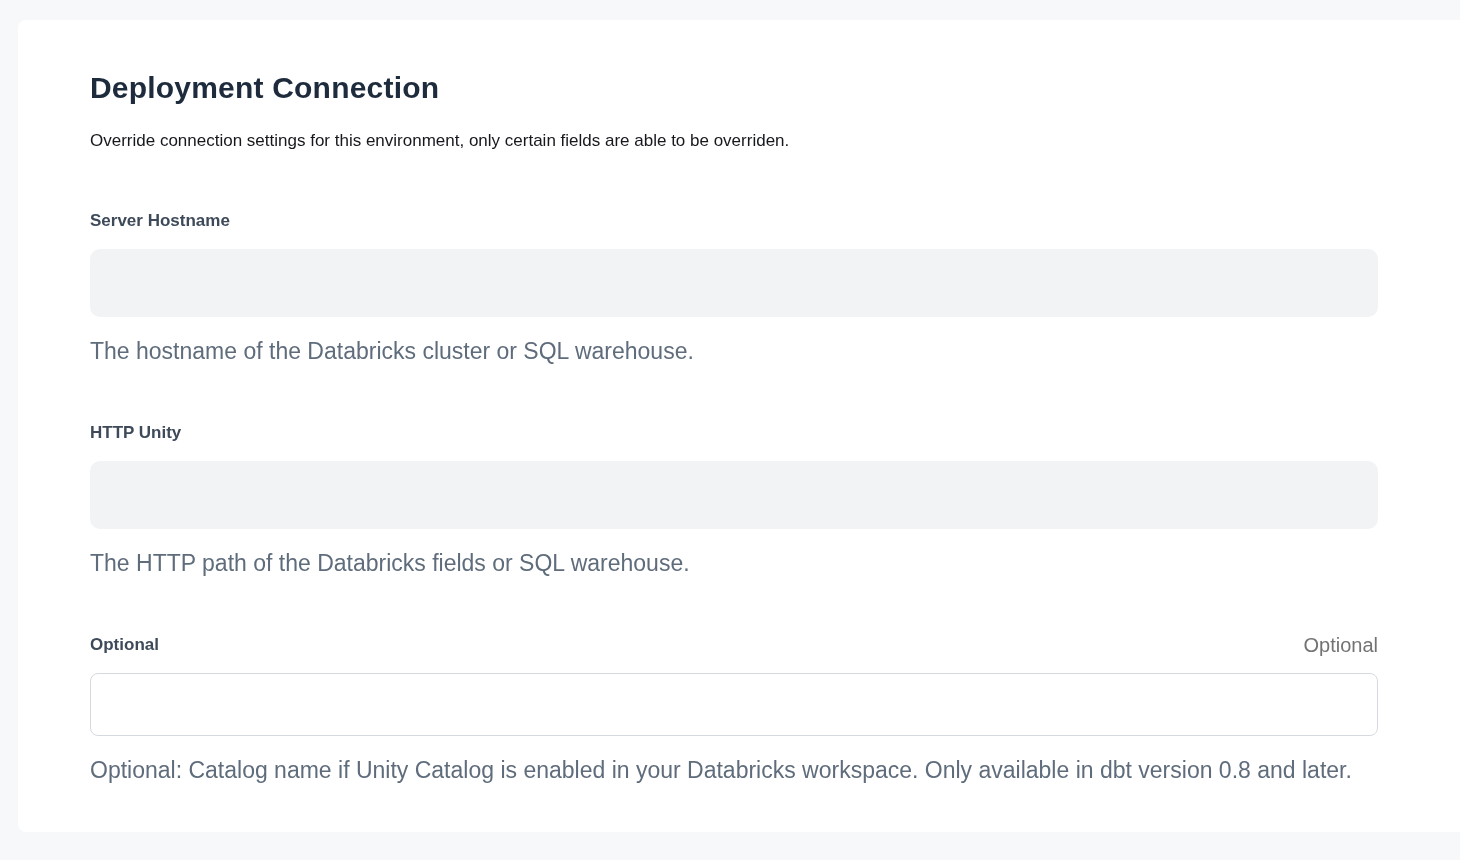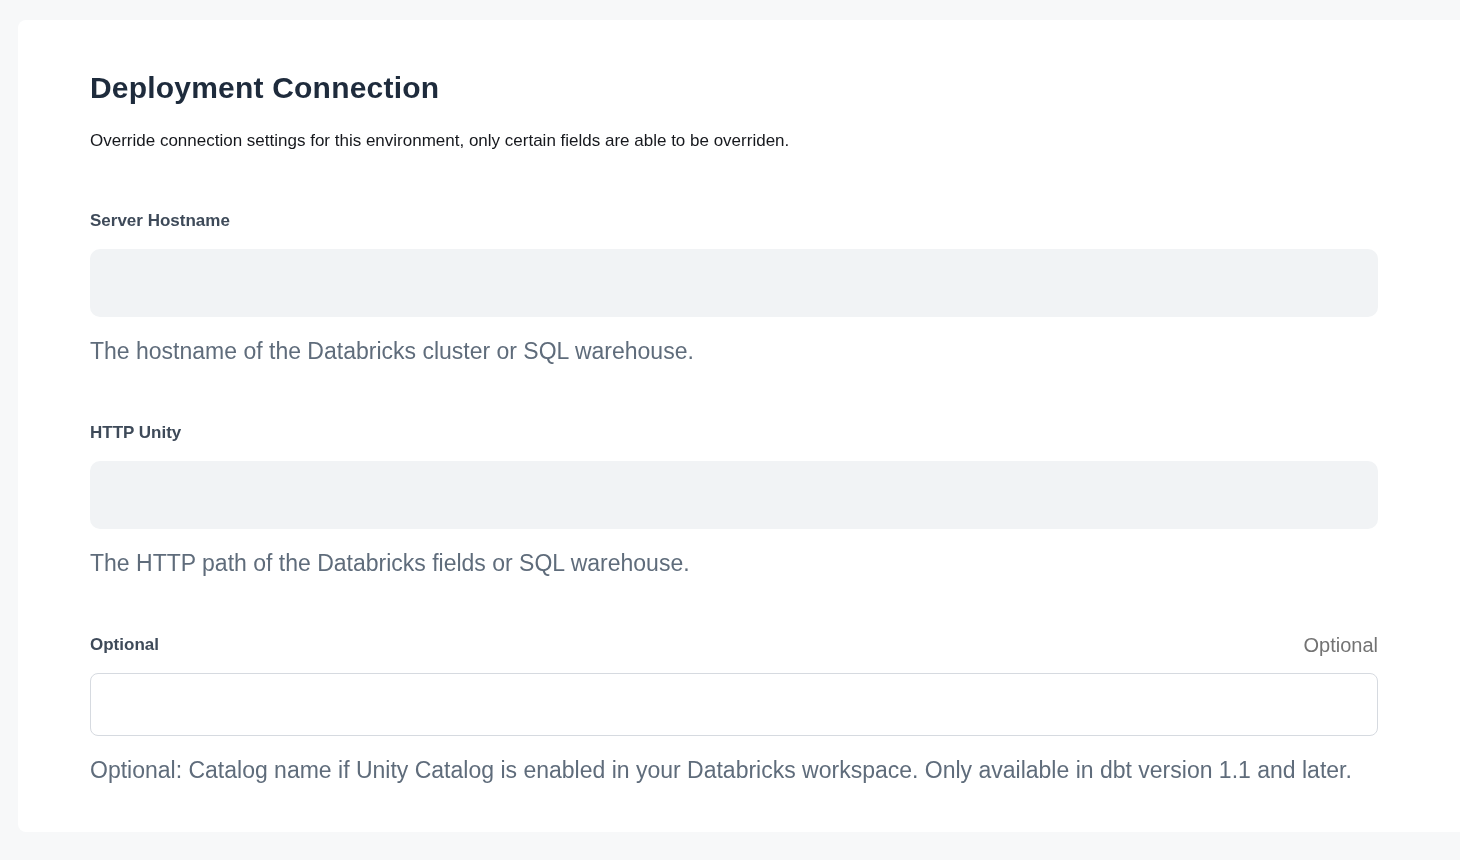--- a/index.html
+++ b/index.html
@@ -114,17 +114,17 @@
       <input type="text" class="text-input disabled" disabled="" value="" style="">
       <p class="field-help">The HTTP path of the Databricks fields or SQL warehouse.</p>
     </div>
 
     <div class="field">
       <div class="label-row">
         <span class="field-label">Optional</span>
         <span class="optional-badge">Optional</span>
       </div>
       <input type="text" class="text-input enabled" value="" style="">
-      <p class="field-help">Optional: Catalog name if Unity Catalog is enabled in your Databricks workspace. Only available in dbt version 1.1 and later.</p>
+      <p class="field-help">Optional: Catalog name if Unity Catalog is enabled in your Databricks workspace. Only available in dbt version 0.8 and later.</p>
     </div>
 
   </div>
 </div>
 
 </body></html>

